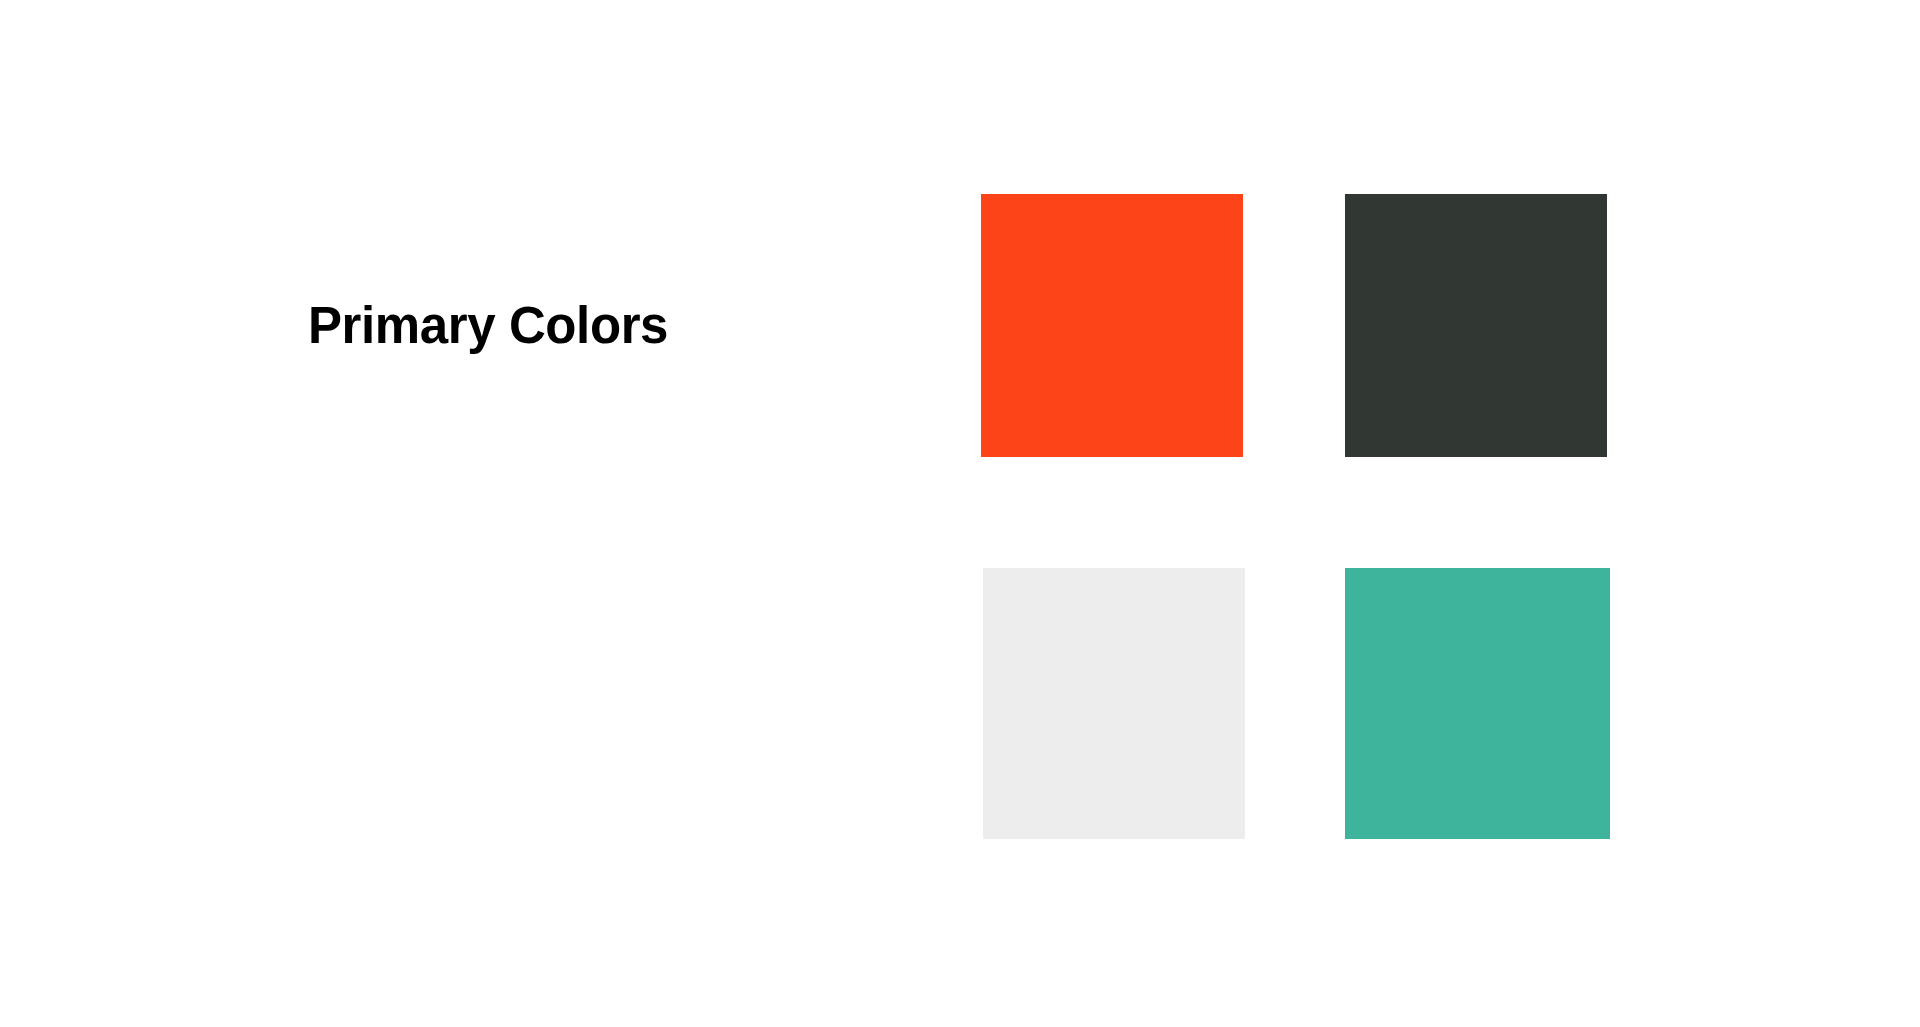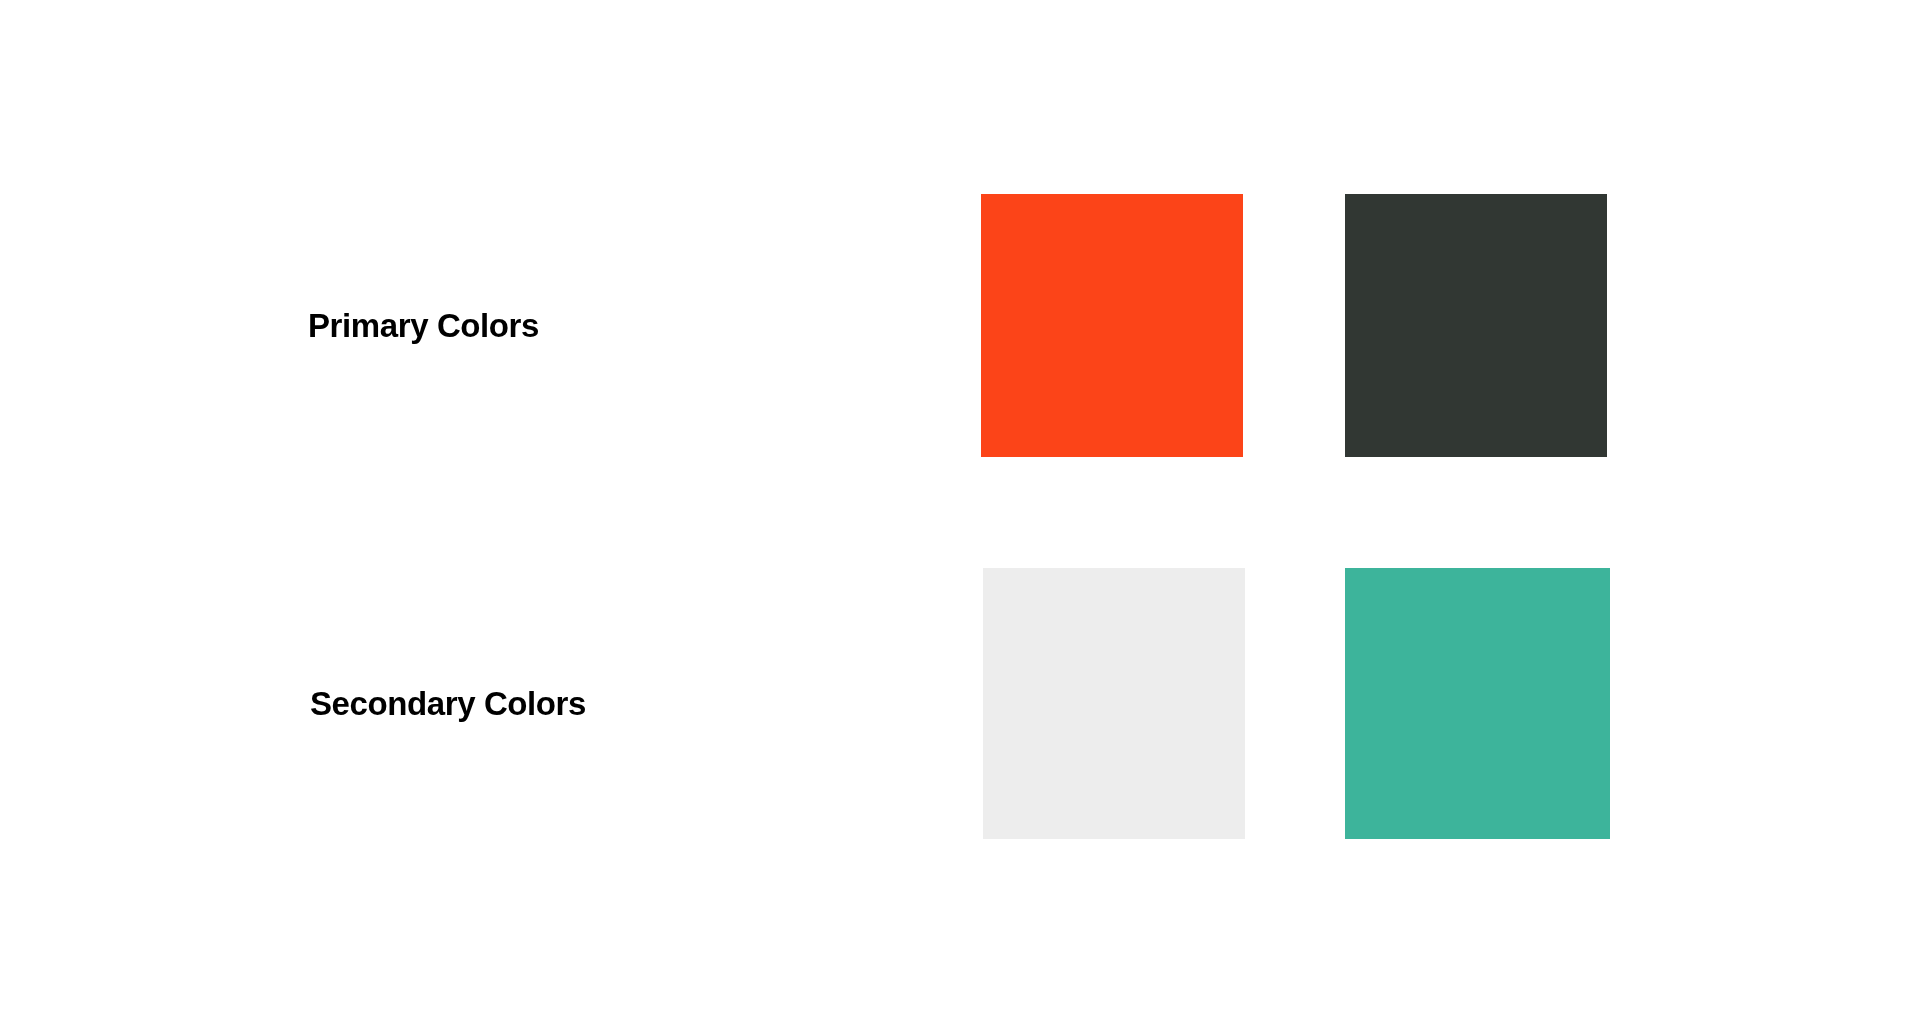--- a/index.html
+++ b/index.html
@@ -34,21 +34,21 @@
   .palette-row.row-secondary { top: 568px; height: 271px; }
 
   
   .group-label {
     position: absolute;
     left: 308px;
     top: 0;
     height: 100%;
     display: flex;
     align-items: center;
-    font-size: 33px;
+    font-size: 51px;
     line-height: 1;
     font-weight: 700;
     letter-spacing: -0.4px;
     color: #000000;
     white-space: nowrap;
     font-family: "Liberation Sans", "DejaVu Sans", sans-serif;
     font-stretch: condensed;
   }
   .row-secondary .group-label { left: 310px; }
 
@@ -84,21 +84,20 @@
 
     <div class="swatch-grid">
       <div class="swatch swatch-1" style="background-color: rgb(252, 68, 24);"></div>
       <div class="swatch swatch-2" style="background-color: rgb(49, 55, 51);"></div>
     </div>
 
   </div>
 
   <div class="palette-row row-secondary">
 
-    <div class="group-label">Secondary Colors</div>
 
     <div class="swatch-grid">
       <div class="swatch swatch-1" style="background-color: rgb(237, 237, 237);"></div>
       <div class="swatch swatch-2" style="background-color: rgb(61, 180, 155);"></div>
     </div>
 
   </div>
 
 </div>
 

